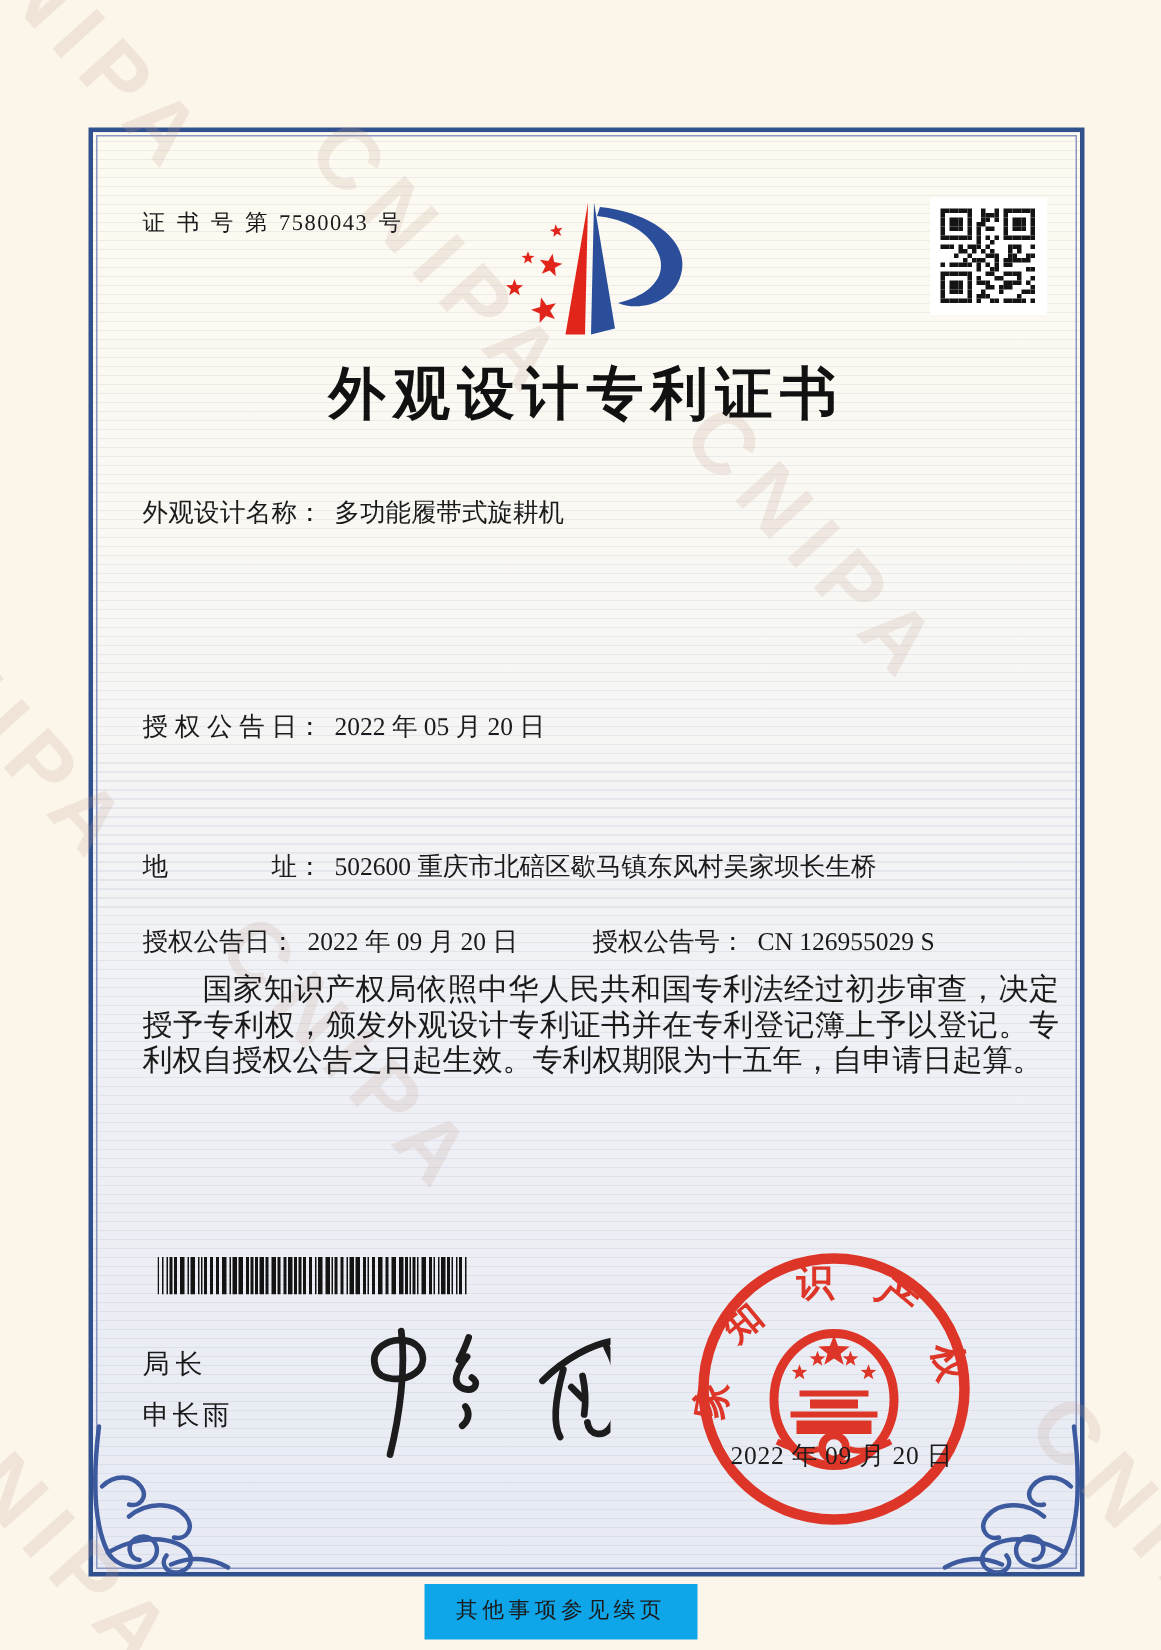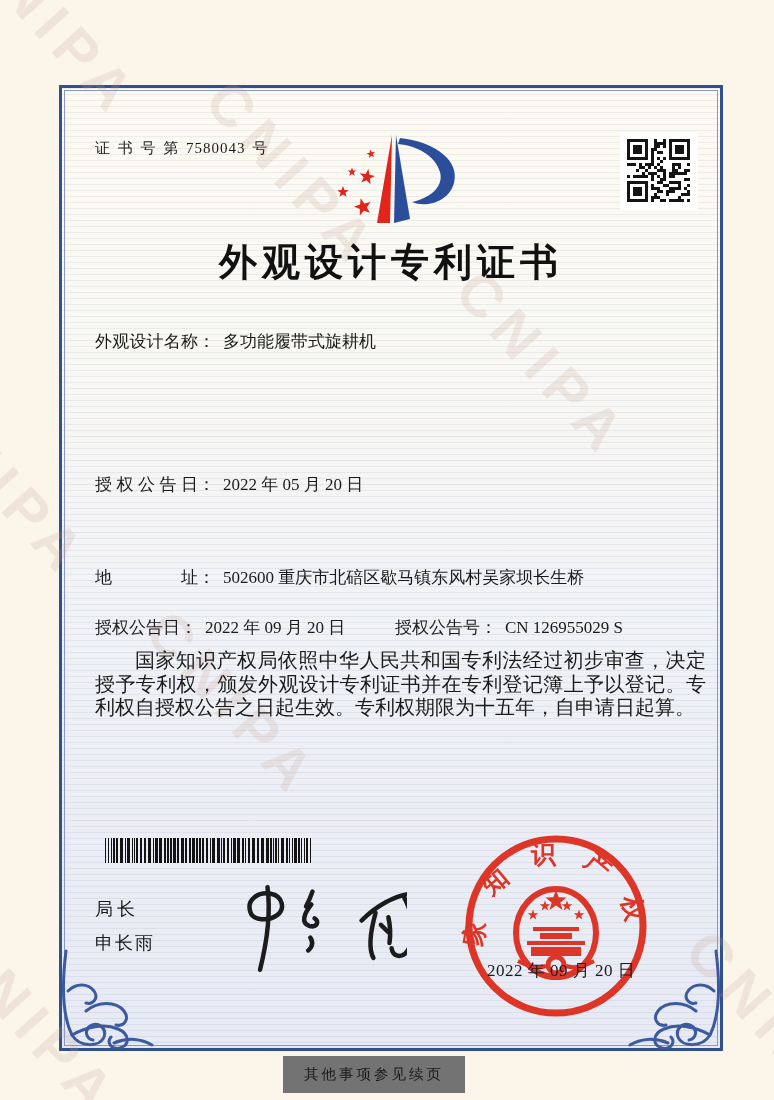--- a/index.html
+++ b/index.html
@@ -77,21 +77,21 @@
   .seal-date{
     left:487px; top:959px; z-index:7;
     font-size:17px; letter-spacing:0.5px; color:#1b1b1b; white-space:nowrap;
   }
   .pageinfo{
     left:59px; top:1017px; width:664px; text-align:center;
     font-size:14px; letter-spacing:3px; z-index:5;
   }
   .footer-note{
     left:283px; top:1056px; width:182px; height:37px;
-    background:#737373; text-align:center; line-height:37px;
+    background:#0ea5e9; text-align:center; line-height:37px;
     font-size:14.5px; letter-spacing:3px; z-index:5;
   }
 </style>
 </head>
 <body>
 
 <div class="page">
 
   <div class="wm" style="left:-60px;top:-10px;">CNIPA</div>
   <div class="wm" style="left:180px;top:140px;">CNIPA</div>

